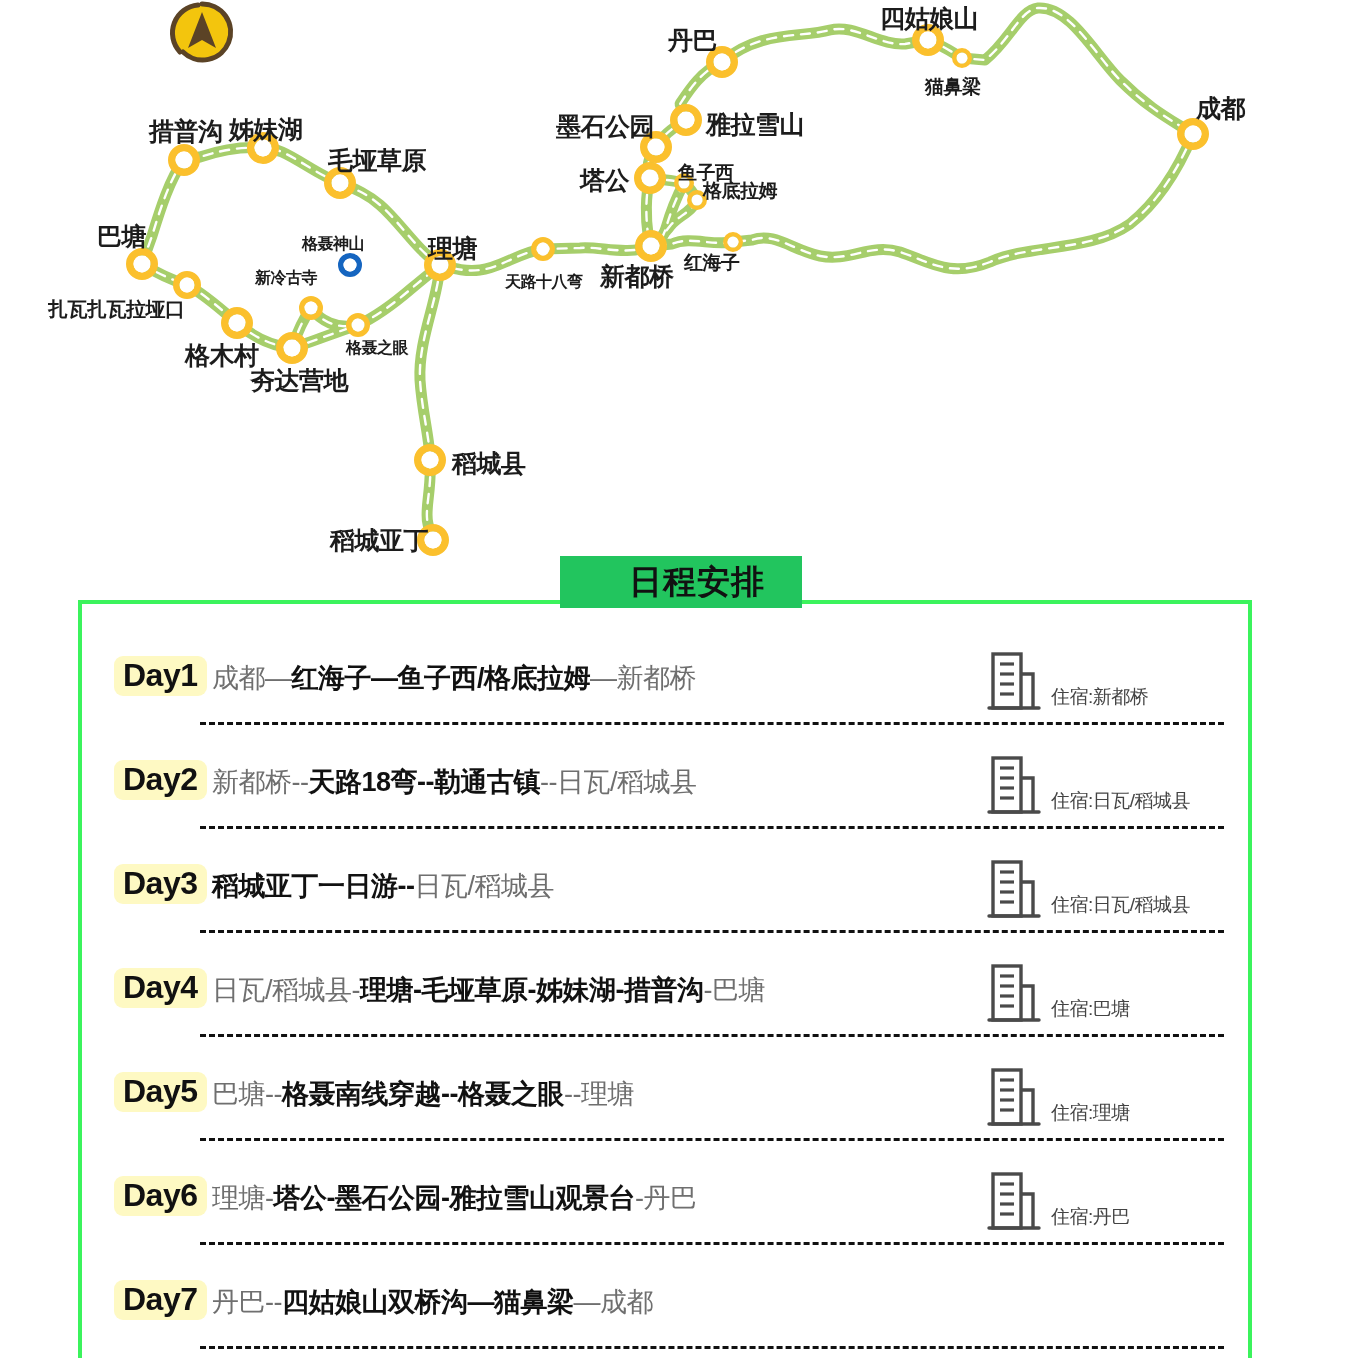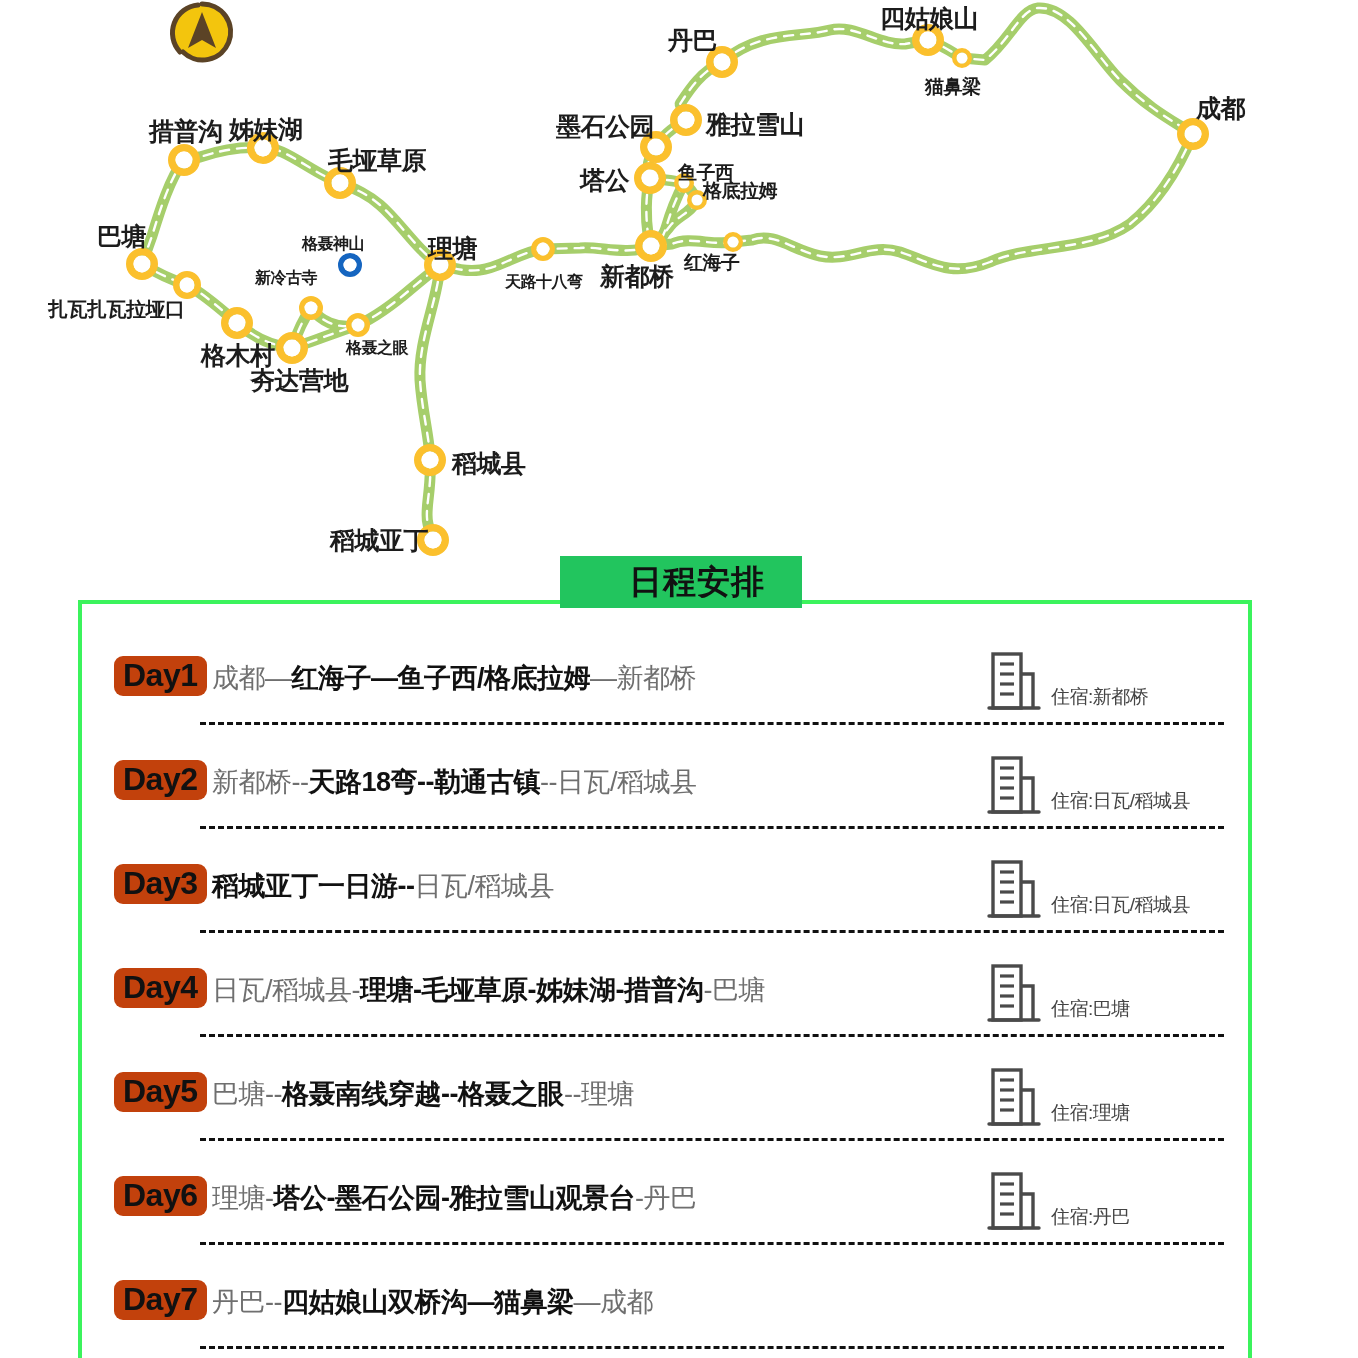--- a/index.html
+++ b/index.html
@@ -49,21 +49,21 @@
   #schedule-title-badge span{
     font-size:33px;font-weight:700;color:#111;
     letter-spacing:1px;
     font-family:"Liberation Sans","DejaVu Sans",sans-serif;
   }
   .day-row{
     position:absolute;left:0;width:100%;height:108px;
   }
   .day-badge{
     position:absolute;left:32px;top:6px;
-    background:#c2410c;
+    background:#fef9c3;
     border-radius:9px;
     padding:3px 9px 5px 9px;
     font-size:32px;font-weight:700;color:#111;
     line-height:1;
     font-family:"Liberation Sans","DejaVu Sans",sans-serif;
     letter-spacing:-0.5px;
   }
   .day-text{
     position:absolute;left:130px;top:10px;
     font-size:27px;
@@ -285,21 +285,21 @@
       <div class="map-label lbl-xs" style="left: 703px; top: 178px;">格底拉姆</div>
       <div class="map-label lbl-lg" style="left: 600px; top: 260px;">新都桥</div>
       <div class="map-label lbl-xs" style="left: 684px; top: 250px;">红海子</div>
       <div class="map-label lbl-sm" style="left: 505px; top: 272px;">天路十八弯</div>
       <div class="map-label lbl-lg" style="left: 428px; top: 210px; margin-top: 22px;">理塘</div>
       <div class="map-label lbl-lg" style="left: 328px; top: 144px;">毛垭草原</div>
       <div class="map-label lbl-lg" style="left: 229px; top: 113px;">姊妹湖</div>
       <div class="map-label lbl-lg" style="left: 149px; top: 115px;">措普沟</div>
       <div class="map-label lbl-lg" style="left: 97px; top: 220px;">巴塘</div>
       <div class="map-label lbl-md" style="left: 48px; top: 296px;">扎瓦扎瓦拉垭口</div>
-      <div class="map-label lbl-lg" style="left: 185px; top: 339px; margin-left: 16px;">格木村</div>
+      <div class="map-label lbl-lg" style="left: 185px; top: 339px;">格木村</div>
       <div class="map-label lbl-lg" style="left: 250px; top: 364px;">夯达营地</div>
       <div class="map-label lbl-sm" style="left: 255px; top: 268px;">新冷古寺</div>
       <div class="map-label lbl-sm" style="left: 346px; top: 338px;">格聂之眼</div>
       <div class="map-label lbl-sm" style="left: 302px; top: 234px;">格聂神山</div>
       <div class="map-label lbl-lg" style="left: 452px; top: 447px;">稻城县</div>
       <div class="map-label lbl-lg" style="left: 330px; top: 524px;">稻城亚丁</div>
     </div>
 </div>
 
 <div id="schedule-title-badge">

